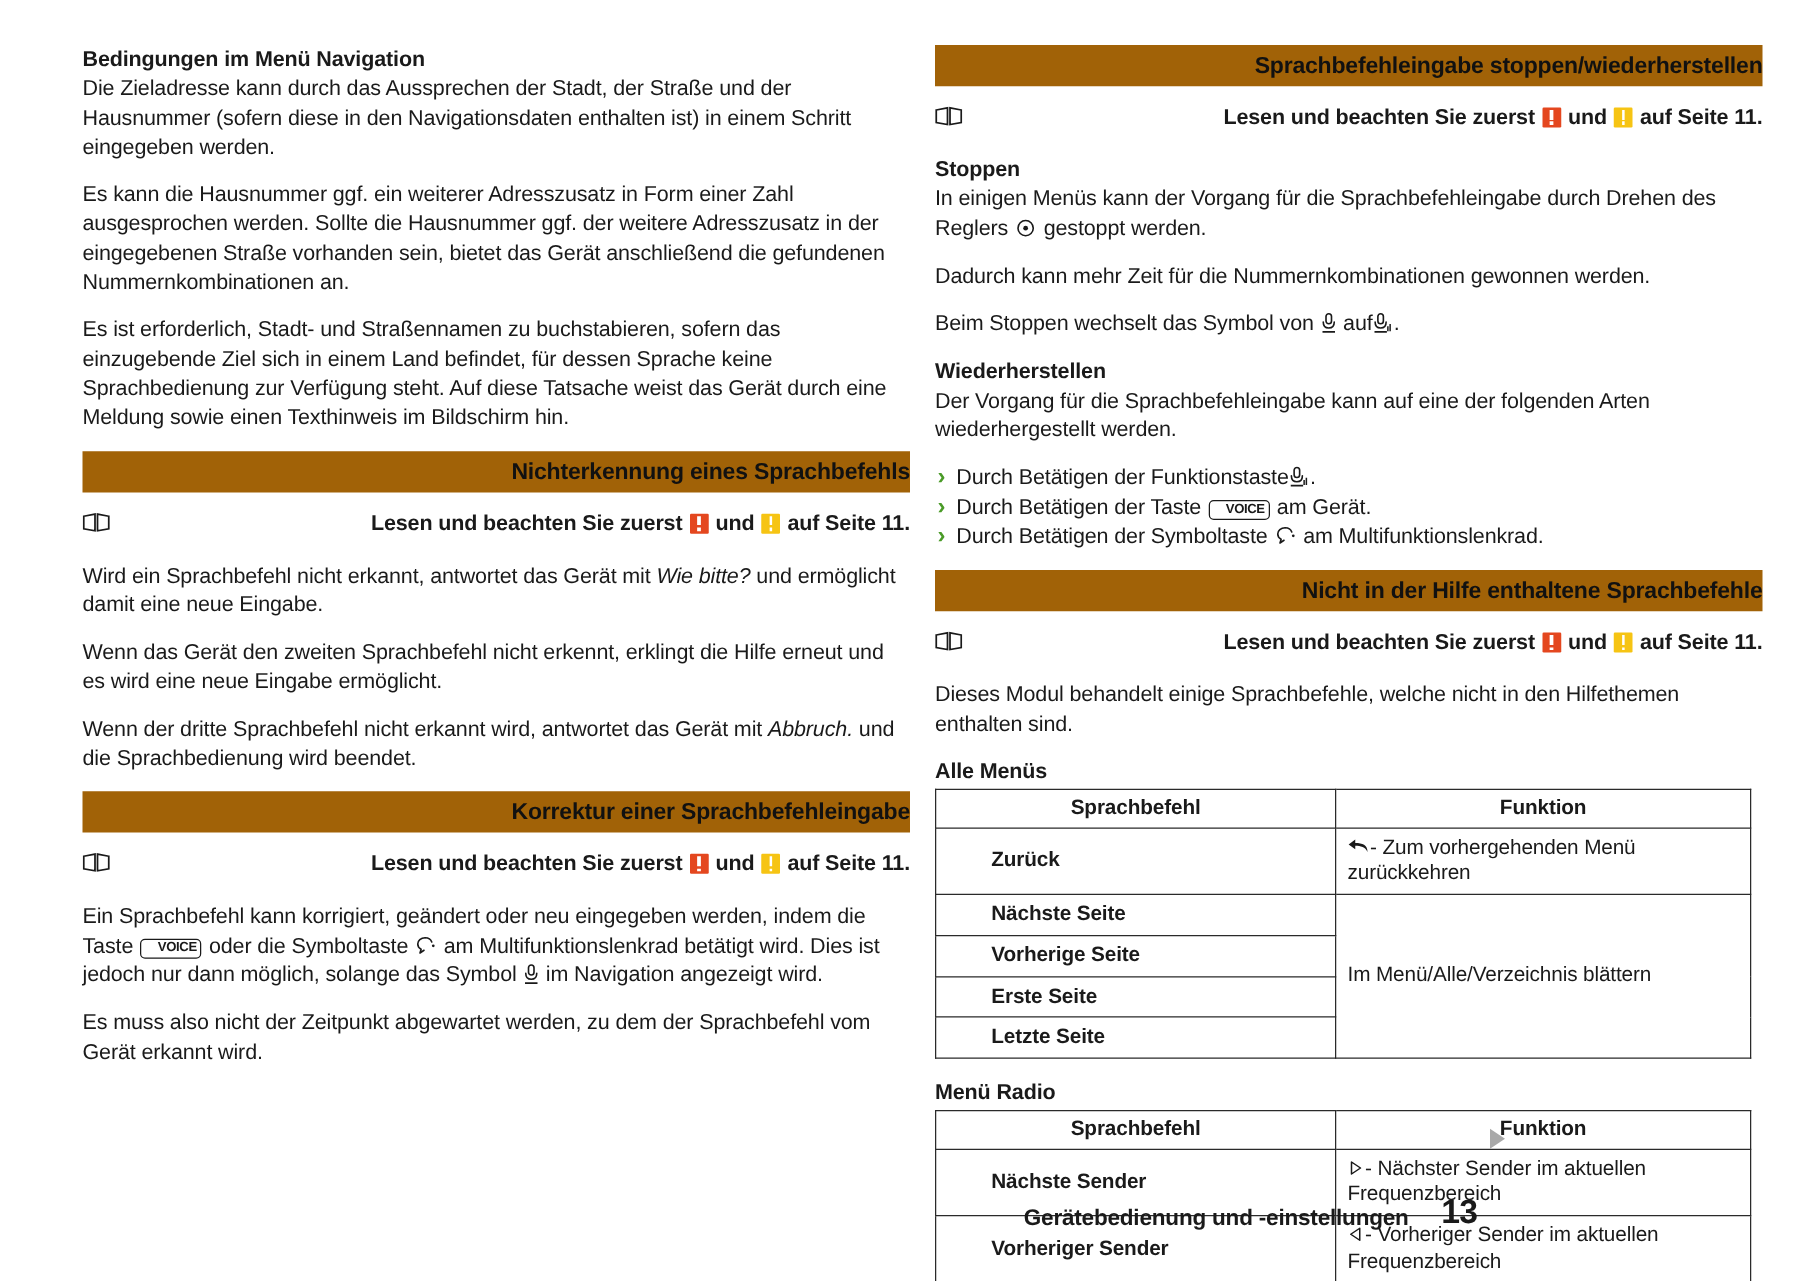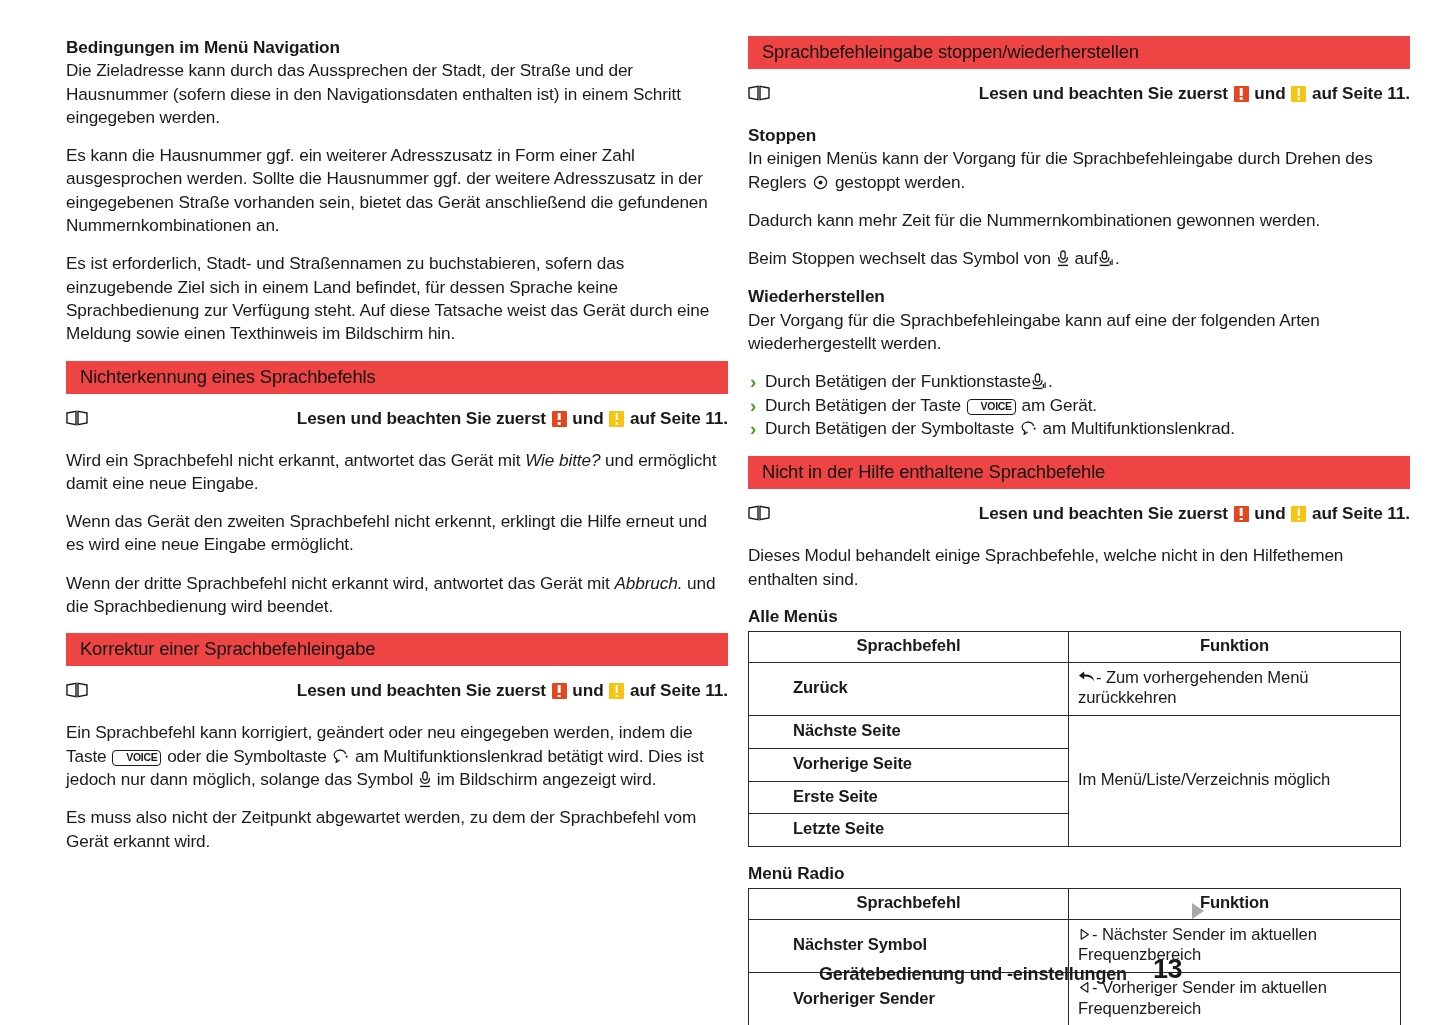--- a/index.html
+++ b/index.html
@@ -42,27 +42,28 @@
 
   .subhead {
     font-size: 17.2px;
     font-weight: bold;
     line-height: 1.355;
     margin: 0;
     letter-spacing: -0.1px;
   }
 
   .band {
-    background: #ef4444;
+    background: #a16207;
     color: #111;
-    font-weight: normal;
+    font-weight: bold;
     font-size: 18.4px;
     padding: 5px 0 6px 14px;
     margin: 9px 0 14px 0;
     letter-spacing: -0.15px;
+    text-align: right;
   }
   .band.first { margin-top: 0; }
 
   .readfirst {
     font-size: 17.2px;
     font-weight: bold;
     margin: 0 0 20px 0;
     display: flex;
     align-items: baseline;
     gap: 9px;
@@ -271,21 +272,21 @@
           <path d="M8.2 1.2 C4.6 1.2 2.2 3.4 2.2 6.2 C2.2 8.0 3.3 9.5 4.9 10.4 L4.0 13.4 L7.2 11.2" fill="none" stroke="#1a1a1a" stroke-width="1.3" stroke-linecap="round" stroke-linejoin="round"></path>
           <path d="M8.2 1.2 C10.8 1.2 12.7 2.6 13.4 4.6" fill="none" stroke="#1a1a1a" stroke-width="1.3" stroke-linecap="round"></path>
           <circle cx="14.6" cy="7.6" r="1.1" fill="#1a1a1a"></circle>
         </svg>
         <span>am Multifunktionslenkrad betätigt wird. Dies ist jedoch nur dann möglich, solange das Symbol</span>
         <svg class="mic-ico" viewBox="0 0 12 17">
           <rect x="3.8" y="1" width="4.4" height="8" rx="2.2" fill="none" stroke="#1a1a1a" stroke-width="1.3"></rect>
           <path d="M1.6 7.6 C1.6 11.0 3.6 12.4 6 12.4 C8.4 12.4 10.4 11.0 10.4 7.6" fill="none" stroke="#1a1a1a" stroke-width="1.3" stroke-linecap="round"></path>
           <line x1="1" y1="15.4" x2="11" y2="15.4" stroke="#1a1a1a" stroke-width="1.4"></line>
         </svg>
-        <span>im Bildschirm angezeigt wird.</span>
+        <span>im Navigation angezeigt wird.</span>
       </p>
 
       <p class="para">Es muss also nicht der Zeitpunkt abgewartet werden, zu dem der Sprachbefehl vom Gerät erkannt wird.</p>
 
     </div>
 
     <div class="col col-right">
 
       <div class="band first">Sprachbefehleingabe stoppen/wiederherstellen</div>
 
@@ -391,21 +392,21 @@
           <tr>
             <td class="cmdcell">Zurück</td>
             <td>
               <svg class="back-ico" viewBox="0 0 17 13">
                 <path d="M16 10.5 C16 5.0 12.0 3.4 6.2 3.4 L6.2 0.6 L0.9 4.6 L6.2 8.4 L6.2 5.6 C10.6 5.6 14.2 6.6 16 10.5 Z" fill="#1a1a1a"></path>
               </svg><span>- Zum vorhergehenden Menü zurückkehren</span>
             </td>
           </tr>
           <tr>
             <td class="cmdcell">Nächste Seite</td>
-            <td rowspan="4">Im Menü/Liste/Verzeichnis möglich</td>
+            <td rowspan="4">Im Menü/Alle/Verzeichnis blättern</td>
           </tr>
           <tr>
             <td class="cmdcell">Vorherige Seite</td>
           </tr>
           <tr>
             <td class="cmdcell">Erste Seite</td>
           </tr>
           <tr>
             <td class="cmdcell">Letzte Seite</td>
           </tr>
@@ -420,21 +421,21 @@
             <col class="c2">
           </colgroup>
         <thead>
           <tr>
             <th>Sprachbefehl</th>
             <th>Funktion</th>
           </tr>
         </thead>
         <tbody>
           <tr>
-            <td class="cmdcell">Nächster Symbol</td>
+            <td class="cmdcell">Nächste Sender</td>
             <td>
               <svg width="13" height="13" viewBox="0 0 13 13" style="vertical-align:-1px;margin-right:1px;">
                 <path d="M3.2 1.6 L10.4 6.4 L3.2 11.2 Z" fill="none" stroke="#1a1a1a" stroke-width="1.2" stroke-linejoin="round"></path>
               </svg><span>- Nächster Sender im aktuellen Frequenzbereich</span>
             </td>
           </tr>
           <tr>
             <td class="cmdcell">Vorheriger Sender</td>
             <td>
               <svg width="13" height="13" viewBox="0 0 13 13" style="vertical-align:-1px;margin-right:1px;">

